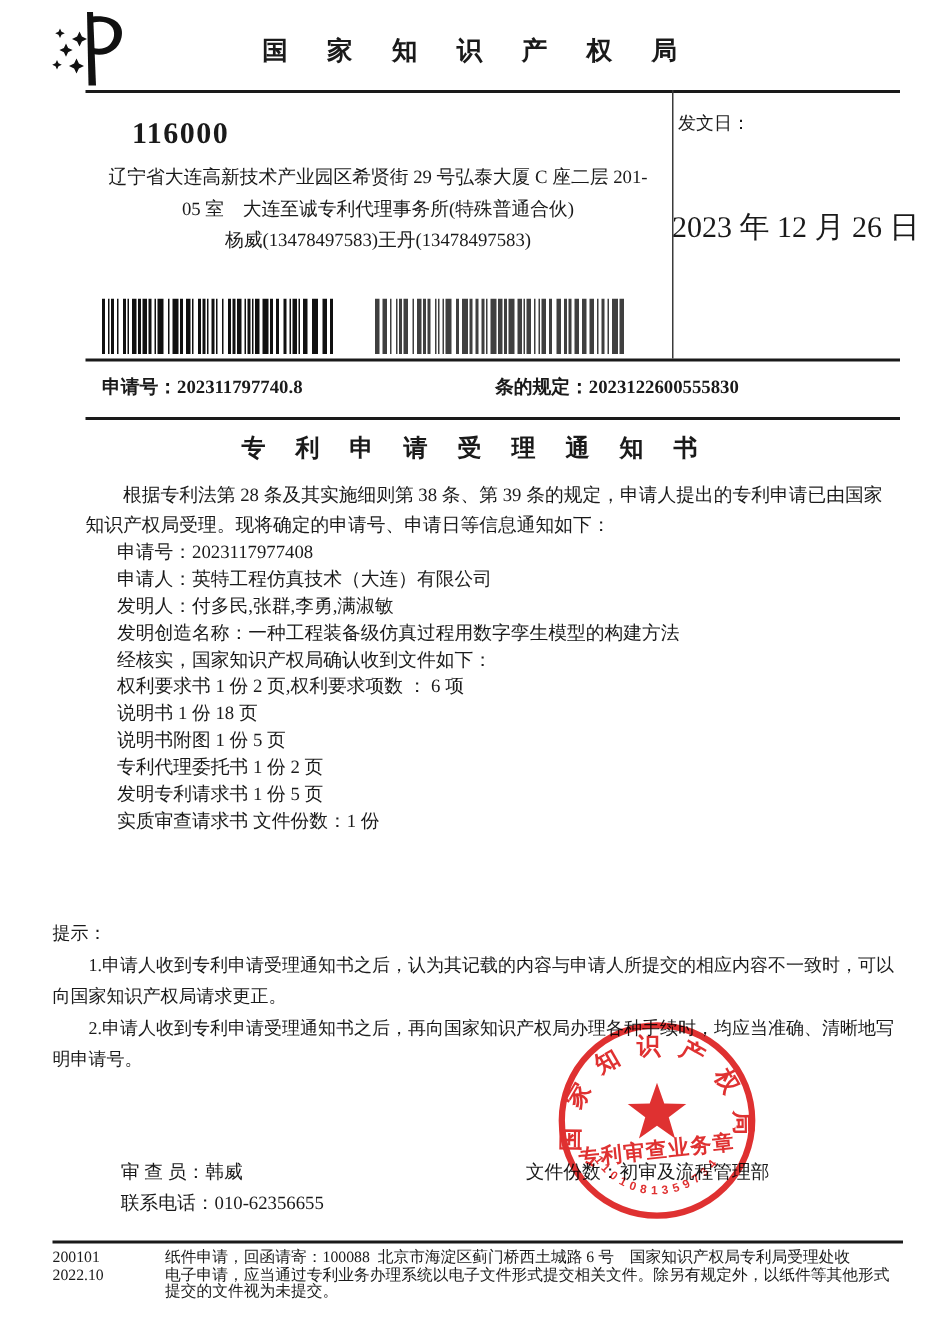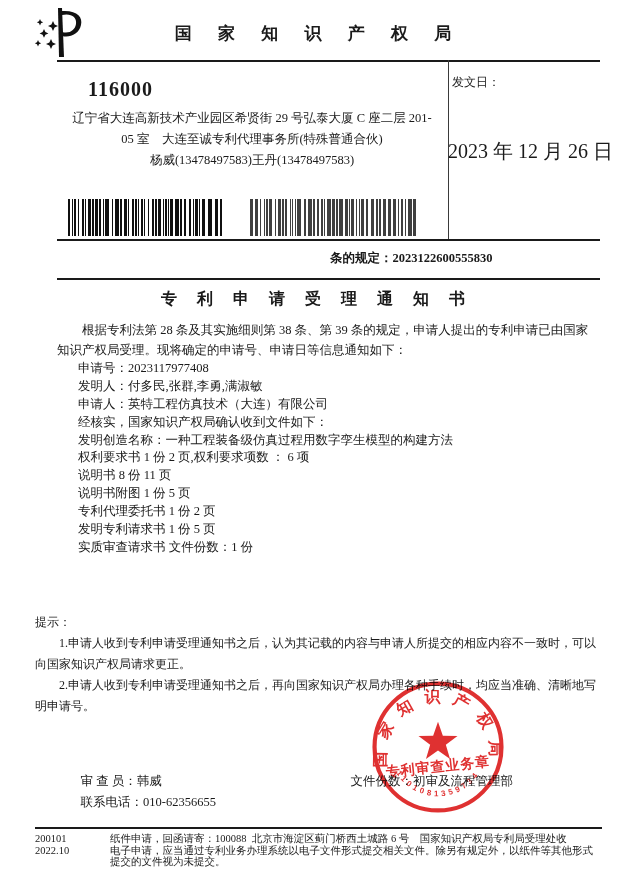--- a/index.html
+++ b/index.html
@@ -244,36 +244,39 @@
       <i style="width:2px"></i>
       <em style="width:2px"></em>
       <i style="width:1px"></i>
       <em style="width:2px"></em>
       <i style="width:4px"></i>
       <em style="width:1px"></em>
       <i style="width:3px"></i>
       <em style="width:1px"></em>
     </div>
 
+  <div class="abs meta" style="left:68px;">
+    <span>申请号：</span><span class="val">202311797740.8</span>
+  </div>
   <div class="abs meta" style="left:330px;">
     <span>条的规定：</span><span class="val" style="font-weight:bold;">2023122600555830</span>
   </div>
 
   <div class="abs doc-title">专 利 申 请 受 理 通 知 书</div>
 
   <p class="abs intro">根据专利法第 28 条及其实施细则第 38 条、第 39 条的规定，申请人提出的专利申请已由国家知识产权局受理。现将确定的申请号、申请日等信息通知如下：</p>
 
   <div class="abs info-list">
     <div class="info-line">申请号：2023117977408</div>
+    <div class="info-line">申请人：英特工程仿真技术（大连）有限公司</div>
     <div class="info-line">发明人：付多民,张群,李勇,满淑敏</div>
-    <div class="info-line">申请人：英特工程仿真技术（大连）有限公司</div>
+    <div class="info-line">发明创造名称：一种工程装备级仿真过程用数字孪生模型的构建方法</div>
     <div class="info-line">经核实，国家知识产权局确认收到文件如下：</div>
-    <div class="info-line">发明创造名称：一种工程装备级仿真过程用数字孪生模型的构建方法</div>
     <div class="info-line">权利要求书 1 份 2 页,权利要求项数 ： 6 项</div>
-    <div class="info-line">说明书 8 份 11 页</div>
+    <div class="info-line">说明书 1 份 18 页</div>
     <div class="info-line">说明书附图 1 份 5 页</div>
     <div class="info-line">专利代理委托书 1 份 2 页</div>
     <div class="info-line">发明专利请求书 1 份 5 页</div>
     <div class="info-line">实质审查请求书 文件份数：1 份</div>
   </div>
 
   <div class="abs notes">
     <div>提示：</div>
     <div class="note-item">1.申请人收到专利申请受理通知书之后，认为其记载的内容与申请人所提交的相应内容不一致时，可以向国家知识产权局请求更正。</div>
     <div class="note-item">2.申请人收到专利申请受理通知书之后，再向国家知识产权局办理各种手续时，均应当准确、清晰地写明申请号。</div>

